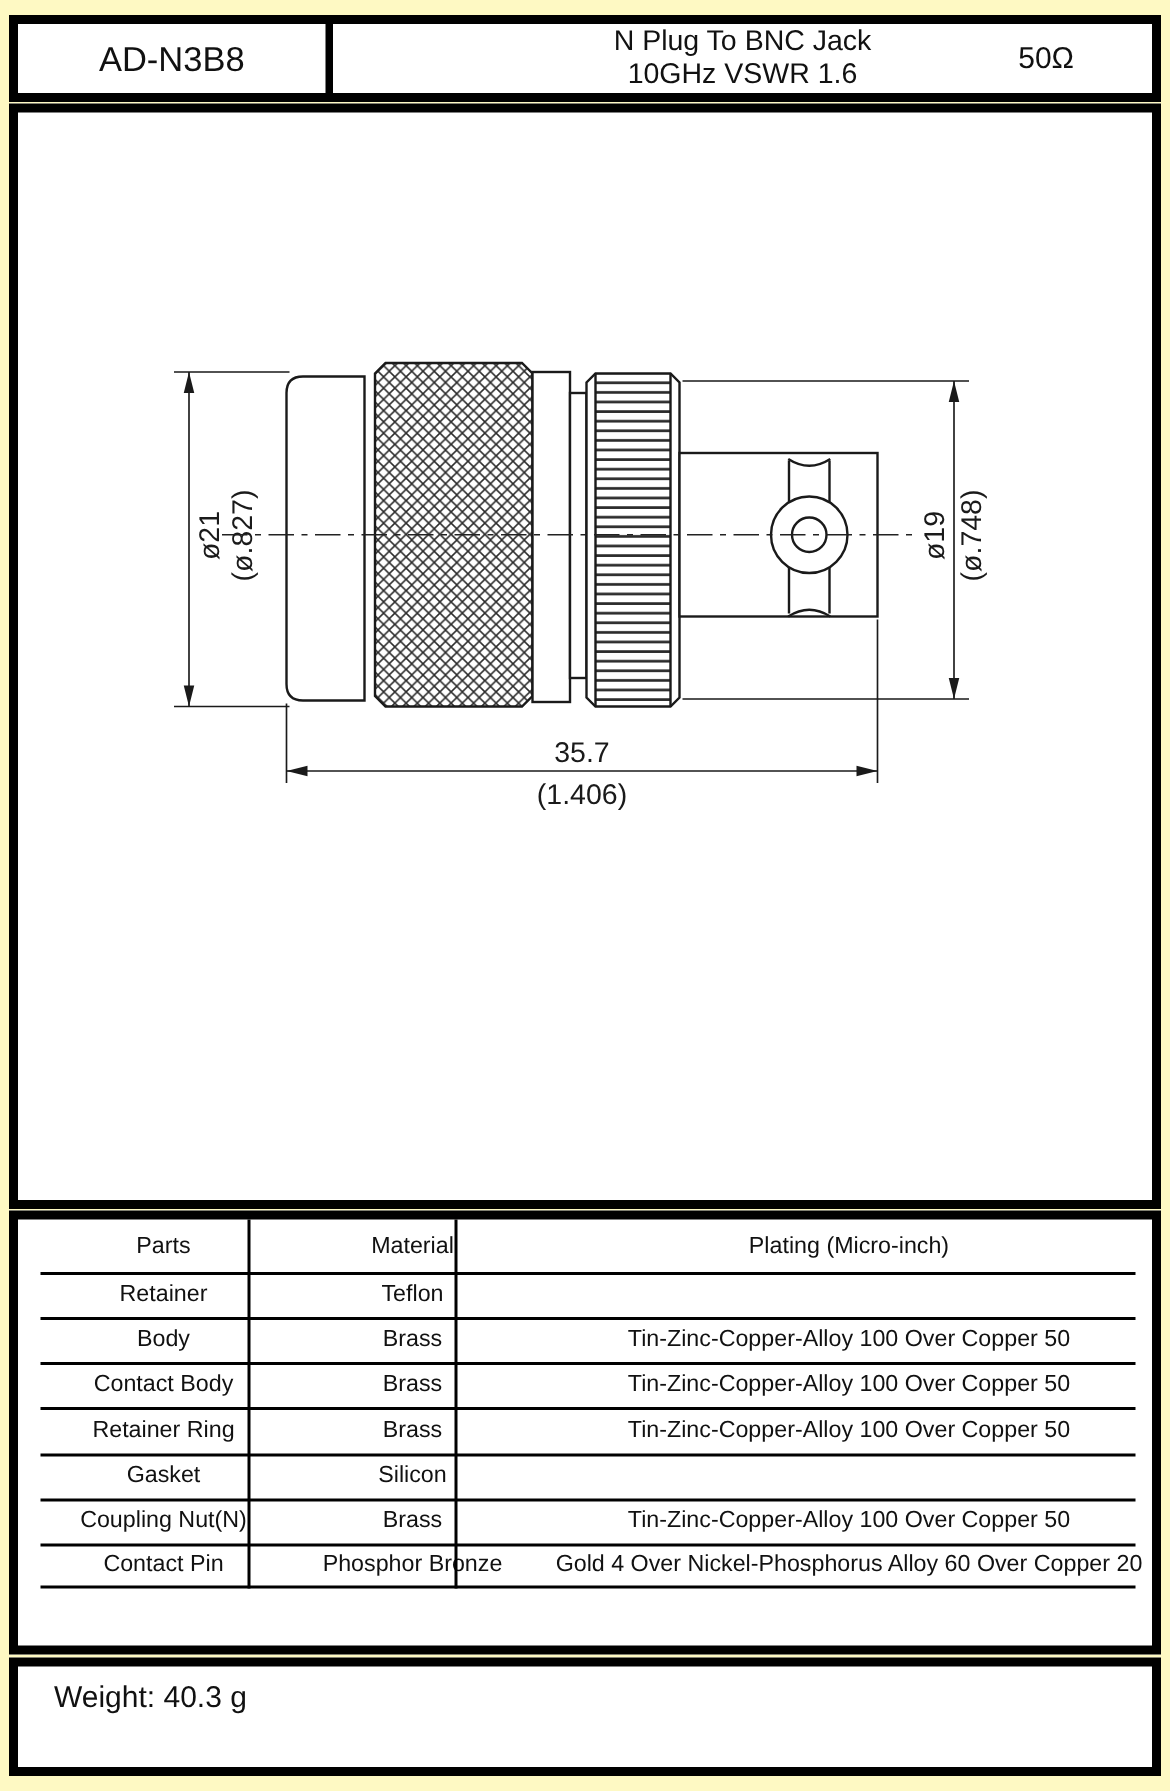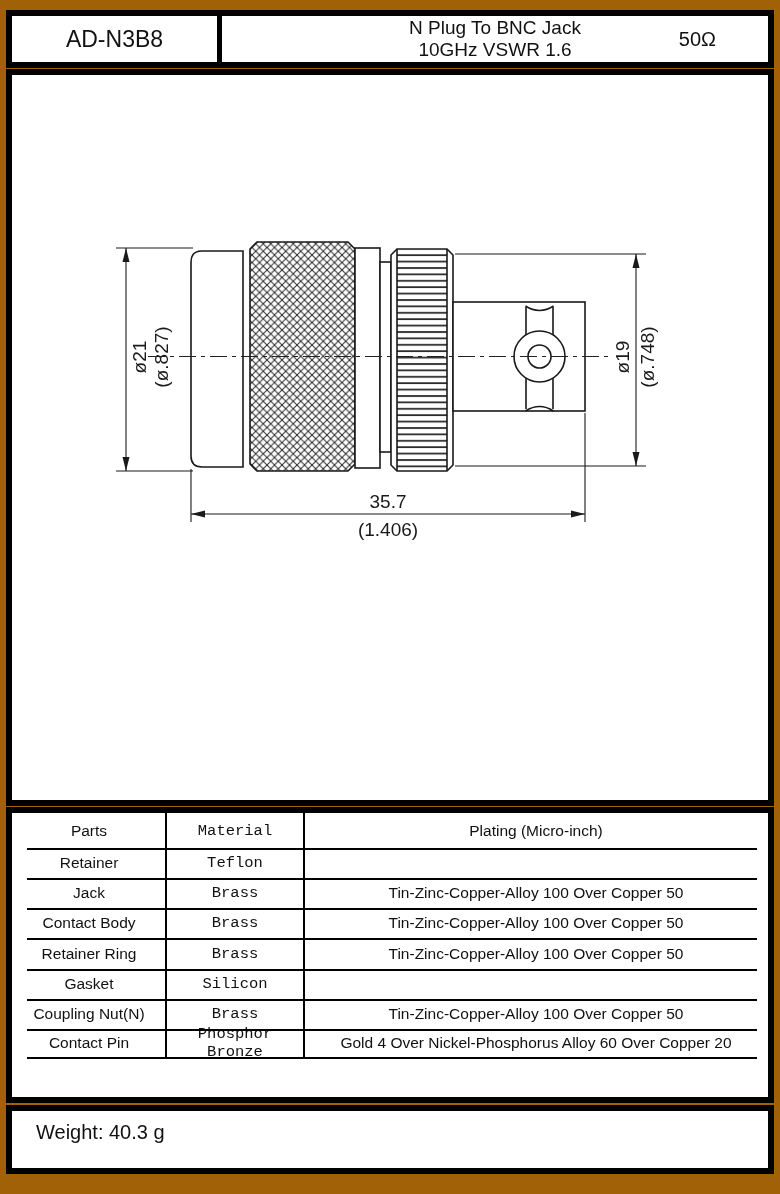--- a/index.html
+++ b/index.html
@@ -1,17 +1,17 @@
 <!DOCTYPE html>
 <html><head>
 <meta charset="utf-8">
 <style>
   html,body { margin:0; padding:0; background:#fff; }
   .page {
-    position:relative; width:780px; height:1194px; background:#a16207;
+    position:relative; width:780px; height:1194px; background:#fef9c3;
     font-family:"Liberation Sans", sans-serif; color:#111;
   }
   .box {
     position:absolute; left:6px; width:768px; box-sizing:border-box;
     border:6px solid #000; background:#fff;
   }
   
   #header-box { top:10px; height:58px; display:flex; }
   .hdr-left {
     width:205px; border-right:5px solid #000; display:flex;
@@ -28,26 +28,26 @@
     display:flex; align-items:center; font-size:20px; font-weight:normal;
   }
   
   #drawing-box { top:69px; height:737px; }
   #drawing-box svg { position:absolute; left:0; top:0; }
   .dimtext { font-family:"Liberation Sans", sans-serif; font-size:19px; fill:#1a1a1a; }
   
   #table-box { top:807px; height:296px; }
   .tbl { position:relative; width:756px; height:284px; font-size:15.5px; }
   .trow { display:flex; width:100%; }
-  .tcell { display:flex; align-items:center; justify-content:center; text-align:center; }
-  .c1 { width:154px; } .c2 { width:138px;font-family:Liberation Mono, monospace; } .c3 { flex:1; }
+  .tcell { display:flex; align-items:center; justify-content:center; text-align:center;margin-left:20px; }
+  .c1 { width:154px; } .c2 { width:138px; } .c3 { flex:1; }
   .vline { position:absolute; top:0; width:2px; height:246px; background:#000; }
   .hline { position:absolute; left:15px; width:730px; height:2px; background:#000; }
   
-  #footer-box { top:1105px; height:69px; }
+  #footer-box { top:1105px; height:79px; }
   .weight { position:absolute; left:24px; top:10px; font-size:20px; }
 </style>
 </head>
 <body>
 
 <div class="page">
 
   <div class="box" id="header-box">
     <div class="hdr-left">AD-N3B8</div>
     <div class="hdr-right">
@@ -145,21 +145,21 @@
         <div class="tcell c1">Parts</div>
         <div class="tcell c2">Material</div>
         <div class="tcell c3">Plating (Micro-inch)</div>
       </div>
       <div class="trow" style="height:30px">
         <div class="tcell c1">Retainer</div>
         <div class="tcell c2">Teflon</div>
         <div class="tcell c3"></div>
       </div>
       <div class="trow" style="height:30px">
-        <div class="tcell c1">Jack</div>
+        <div class="tcell c1">Body</div>
         <div class="tcell c2">Brass</div>
         <div class="tcell c3">Tin-Zinc-Copper-Alloy 100 Over Copper 50</div>
       </div>
       <div class="trow" style="height:30px">
         <div class="tcell c1">Contact Body</div>
         <div class="tcell c2">Brass</div>
         <div class="tcell c3">Tin-Zinc-Copper-Alloy 100 Over Copper 50</div>
       </div>
       <div class="trow" style="height:31px">
         <div class="tcell c1">Retainer Ring</div>

